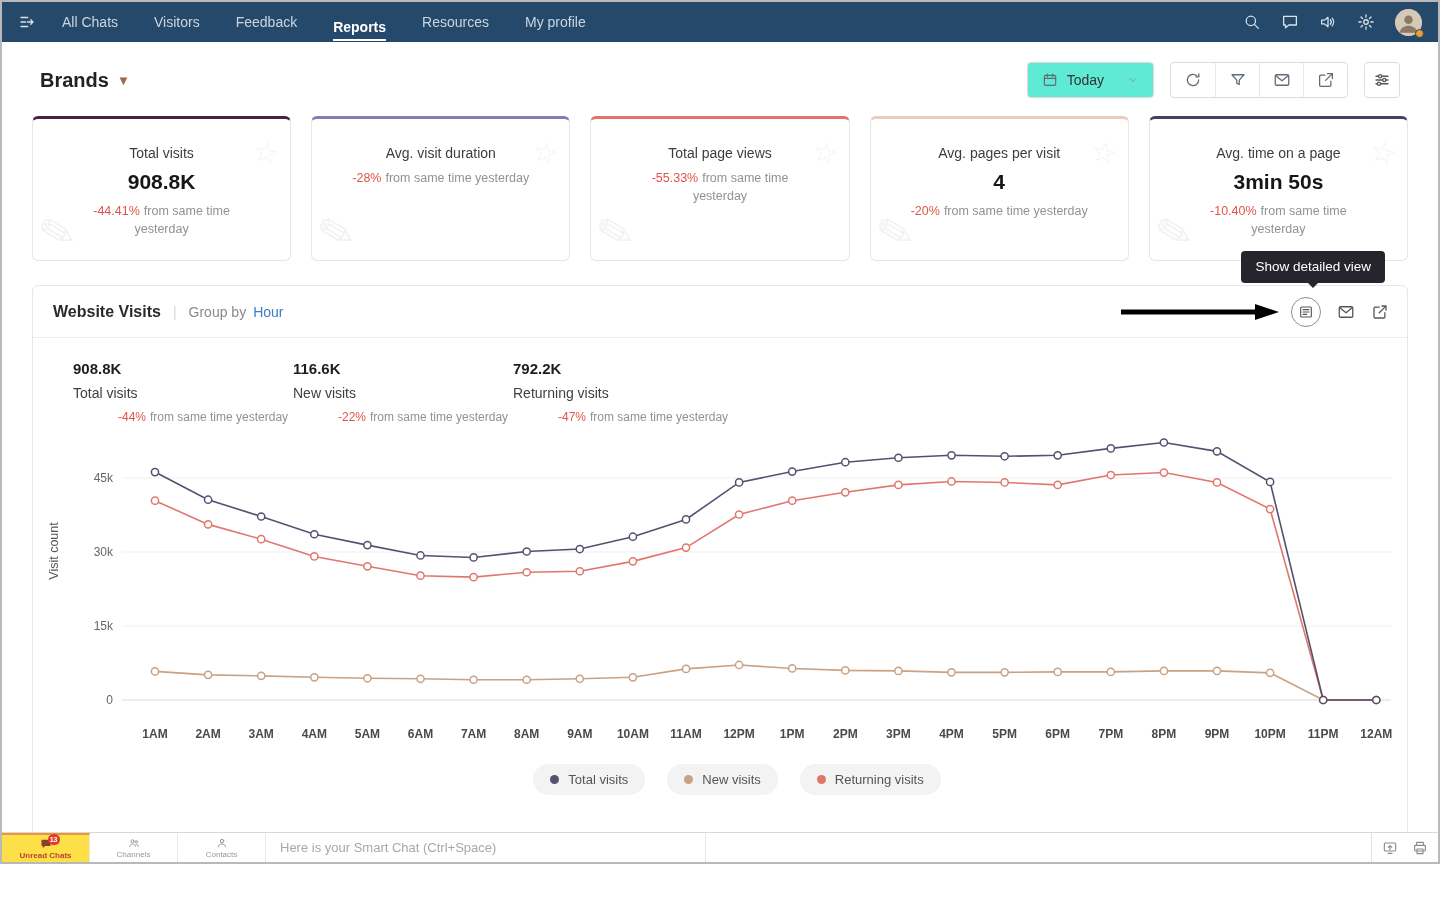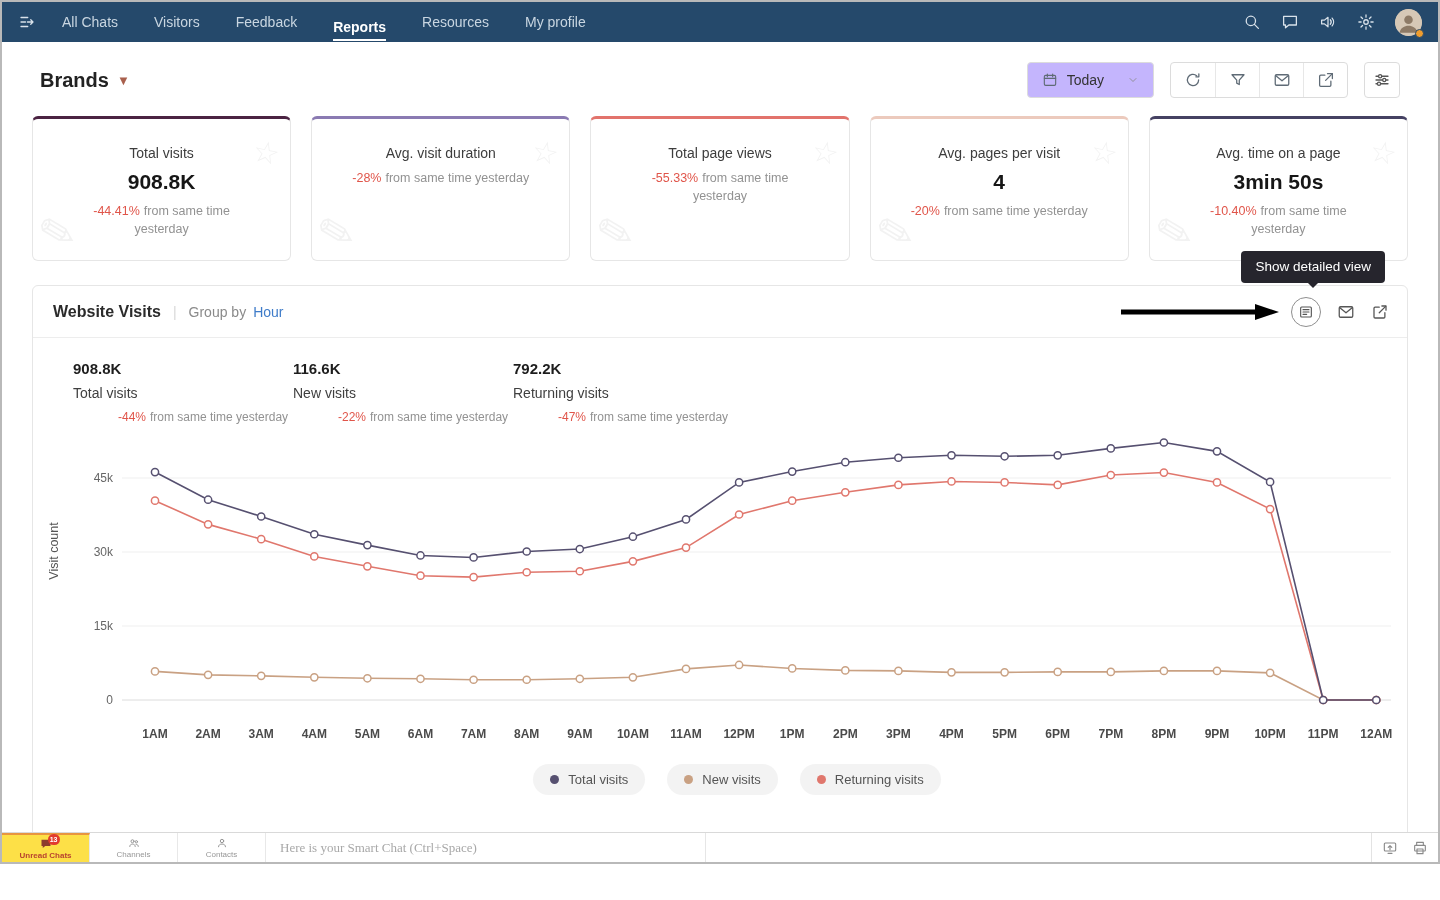--- a/index.html
+++ b/index.html
@@ -23,21 +23,21 @@
   svg.ic { stroke:currentColor; fill:none; stroke-width:1.7; stroke-linecap:round; stroke-linejoin:round; width:18px; height:18px; display:block; }
   svg.ic16 { width:16px; height:16px; }
   svg.ic12 { width:12px; height:12px; }
 
   
   .page-header { display:flex; align-items:center; padding:20px 38px 18px; }
   .title-wrap { display:flex; align-items:center; gap:8px; }
   .page-title { font-size:20px; font-weight:700; color:#222; }
   .caret { color:#a9604d; font-size:13px; cursor:pointer; }
   .header-actions { margin-left:auto; display:flex; align-items:center; gap:16px; }
-  .date-btn { display:flex; align-items:center; gap:9px; height:36px; padding:0 14px; background:#c4b5fd; border:1px solid #dcdcdc; border-radius:4px; font-size:14px; color:#333; font-family:inherit; cursor:pointer; }
+  .date-btn { display:flex; align-items:center; gap:9px; height:36px; padding:0 14px; background:#5eead4; border:1px solid #dcdcdc; border-radius:4px; font-size:14px; color:#333; font-family:inherit; cursor:pointer; }
   .date-btn .cal { color:#5f6b76; display:flex; }
   .date-btn .chev { color:#8a8a8a; display:flex; margin-left:14px; }
   .icon-group { display:flex; align-items:center; height:36px; border:1px solid #dcdcdc; border-radius:4px; background:#fff; }
   .ig-item { width:44px; height:100%; display:flex; align-items:center; justify-content:center; color:#5f6b76; cursor:pointer; }
   .ig-item + .ig-item { border-left:1px solid #e7e7e7; }
   .sq-btn { width:36px; height:36px; display:flex; align-items:center; justify-content:center; background:#fff; border:1px solid #dcdcdc; border-radius:4px; color:#555; cursor:pointer; }
 
   
   .cards { display:grid; grid-template-columns:repeat(5,1fr); gap:20px; padding:0 30px; }
   .stat-card { position:relative; min-height:145px; background:#fff; border:1px solid #e6e6e6; border-top:3px solid #999; border-radius:6px; text-align:center; padding:26px 20px 16px; overflow:hidden; }
@@ -80,21 +80,21 @@
 
   
   .bbar { position:absolute; left:0; right:0; bottom:0; height:30px; background:#fff; border-top:1px solid #d9d9d9; display:flex; align-items:stretch; }
   .btab { width:88px; display:flex; flex-direction:column; align-items:center; justify-content:center; gap:1px; border-right:1px solid #e8e8e8; color:#979797; cursor:pointer; }
   .btab svg { width:12px; height:12px; stroke-width:2; }
   .btab-label { font-size:8px; }
   .btab.active { background:#fde047; border-top:2px solid #e8953f; color:#8c3d2e; }
   .btab.active .btab-label { color:#b8422f; font-weight:700; }
   .btab-ic { position:relative; display:flex; }
   .badge { position:absolute; top:-4px; right:-8px; min-width:11px; height:11px; padding:0 2px; border-radius:6px; background:#e23b2e; color:#fff; font-size:7px; line-height:11px; text-align:center; font-weight:700; }
-  .smart-input { width:440px; border:none; outline:none; padding:0 14px; font-size:13px; color:#333; border-right:1px solid #e6e6e6; font-family:Liberation Serif, serif; }
+  .smart-input { width:440px; border:none; outline:none; padding:0 14px; font-size:13px; color:#333; border-right:1px solid #e6e6e6; font-family:Liberation Sans, sans-serif; }
   .smart-input::placeholder { color:#a8a8a8; }
   .bbar-spacer { flex:1; }
   .bbar-icons { display:flex; align-items:center; gap:14px; padding:0 10px; border-left:1px solid #e3e3e3; color:#8a8a8a; }
   .bbar-icons svg { width:16px; height:16px; }
 </style>
 </head>
 <body>
 
 <div class="screen">
 

